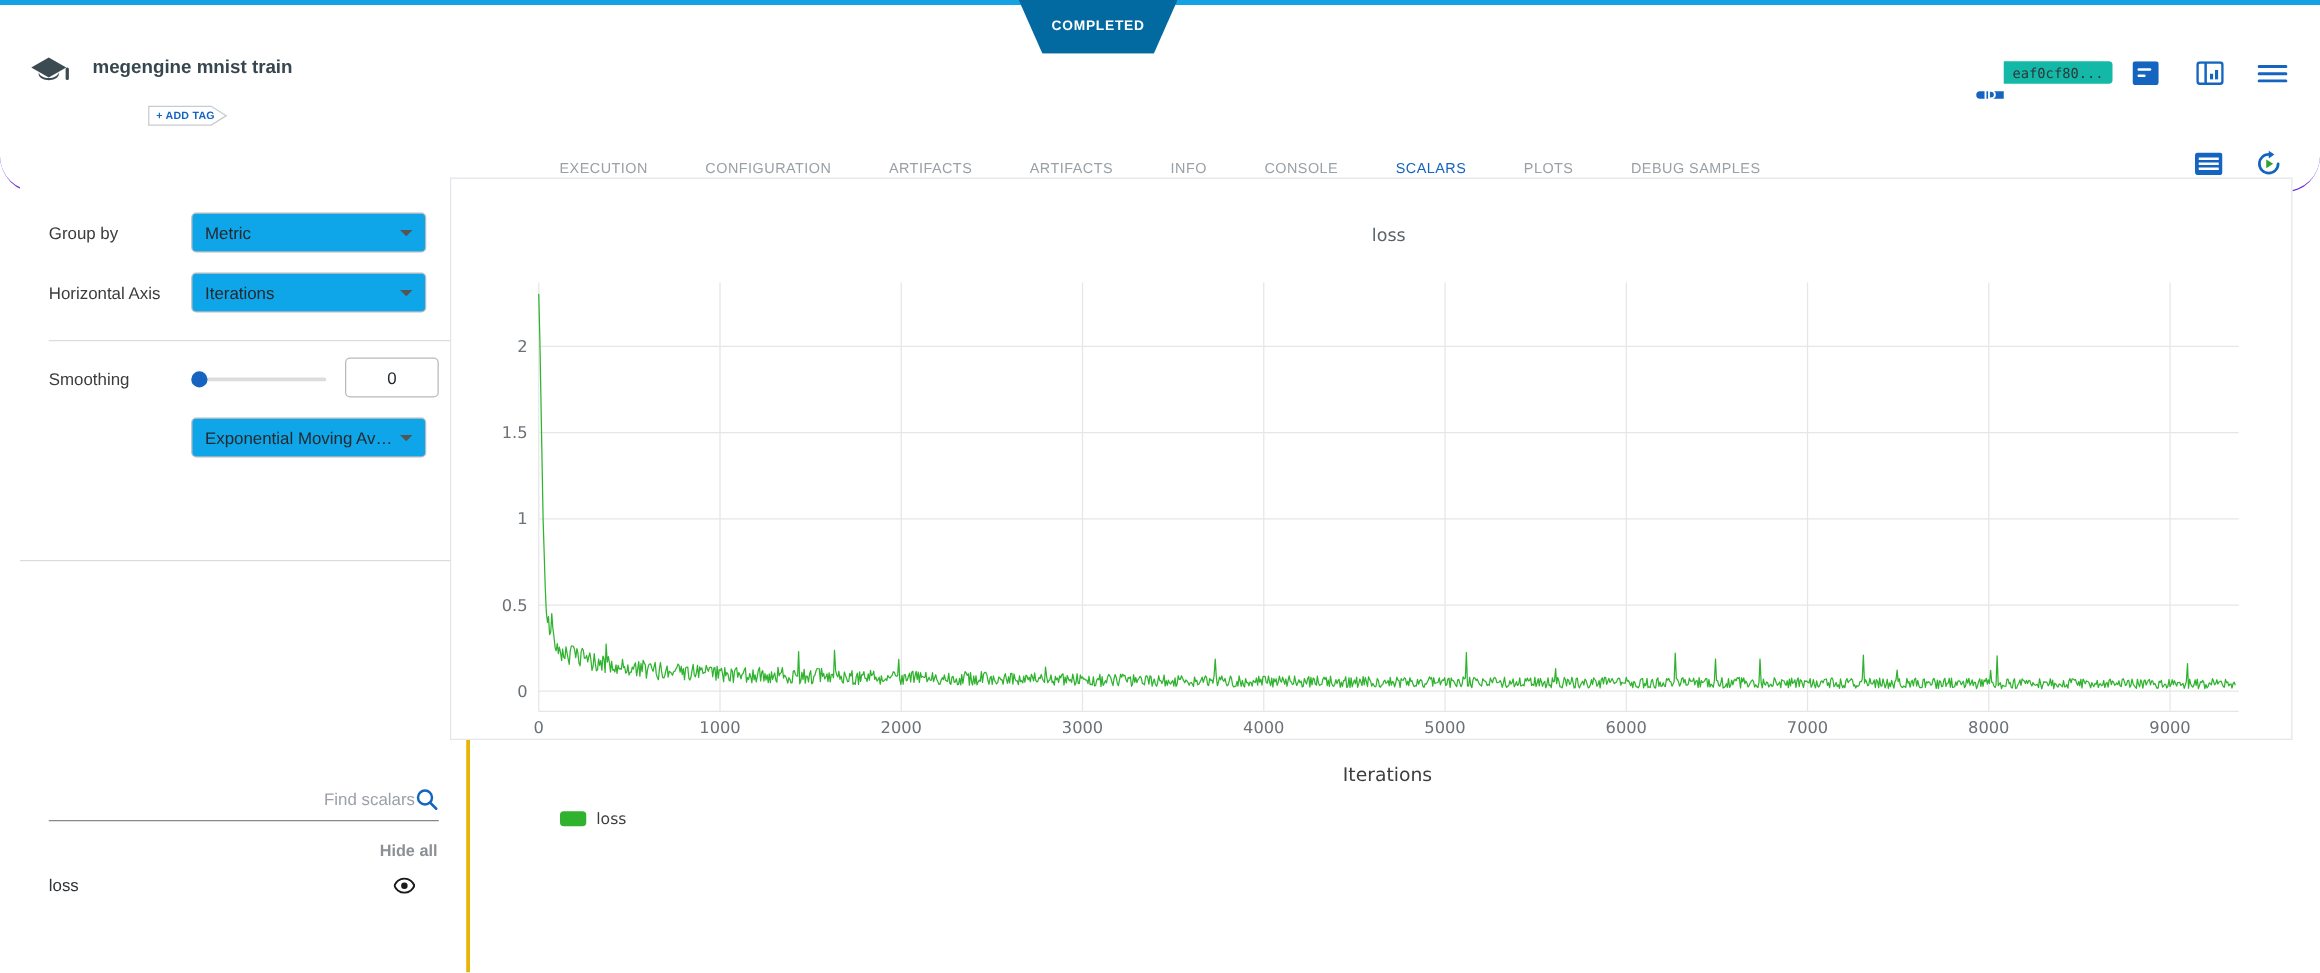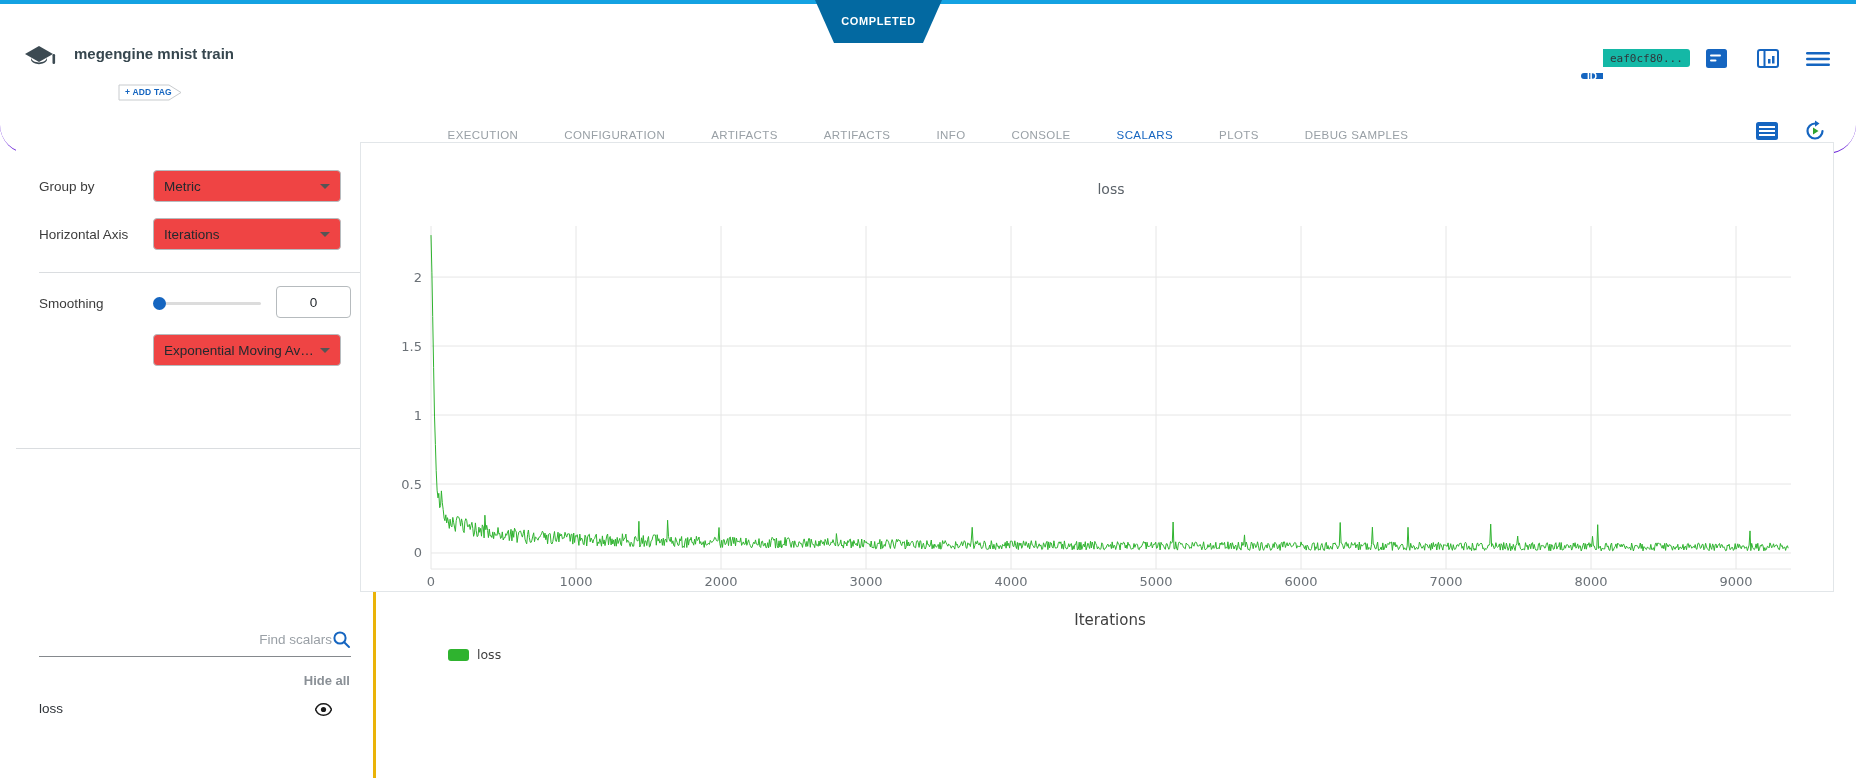--- a/index.html
+++ b/index.html
@@ -30,21 +30,21 @@
   .tabs { position:absolute; left:0; top:104px; width:1856px; height:38px; display:flex; justify-content:center; }
   .tab { padding:0 23px; height:38px; display:flex; align-items:center; font-size:11.5px; letter-spacing:.4px; color:#99a0a6; cursor:pointer; position:relative; }
   .tab.active { color:#1565c0; }
   .tab.active::after { content:""; position:absolute; left:14px; right:14px; bottom:0; height:3px; background:#1565c0; }
   .tabbar-icons { position:absolute; top:108px; left:1756px; display:flex; gap:26px; align-items:center; }
 
   
   .sidebar { position:absolute; left:16px; top:143px; width:360px; height:635px; background:#fff; border-right:3px solid #eab308; }
   .srow { position:absolute; left:0; width:360px; height:32px; }
   .srow .slabel { position:absolute; left:23px; top:0; height:32px; display:flex; align-items:center; font-size:13.5px; color:#3c3c3c; }
-  .select { position:absolute; left:137px; top:0; width:188px; height:32px; border:1px solid #b6bbbe; border-radius:4px; background:#ef4444;
+  .select { position:absolute; left:137px; top:0; width:188px; height:32px; border:1px solid #b6bbbe; border-radius:4px; background:#0ea5e9;
             display:flex; align-items:center; padding:0 10px; cursor:pointer; }
   .select .sel-text { font-size:13.5px; color:#24292e; white-space:nowrap; overflow:hidden; flex:1; }
   .caret { width:0; height:0; border-left:5px solid transparent; border-right:5px solid transparent; border-top:5px solid #555; margin-left:6px; flex:none; }
   .sdivider { position:absolute; height:1px; background:#dadde0; }
 
   .slider-track { position:absolute; left:140px; top:15px; width:105px; height:3px; background:#dcdcdc; border-radius:2px; cursor:pointer; }
   .slider-thumb { position:absolute; left:-3px; top:-5px; width:13px; height:13px; border-radius:50%; background:#1565c0; cursor:pointer; }
   .smooth-input { position:absolute; left:260px; top:-1px; width:75px; height:32px; border:1px solid #b6bbbe; border-radius:4px; text-align:center; font-size:13.5px; color:#24292e; font-family:"Liberation Sans",sans-serif; }
 
   .find-row { position:absolute; left:23px; top:480px; width:312px; height:34px; border-bottom:1px solid #85898d; display:flex; align-items:center; }

